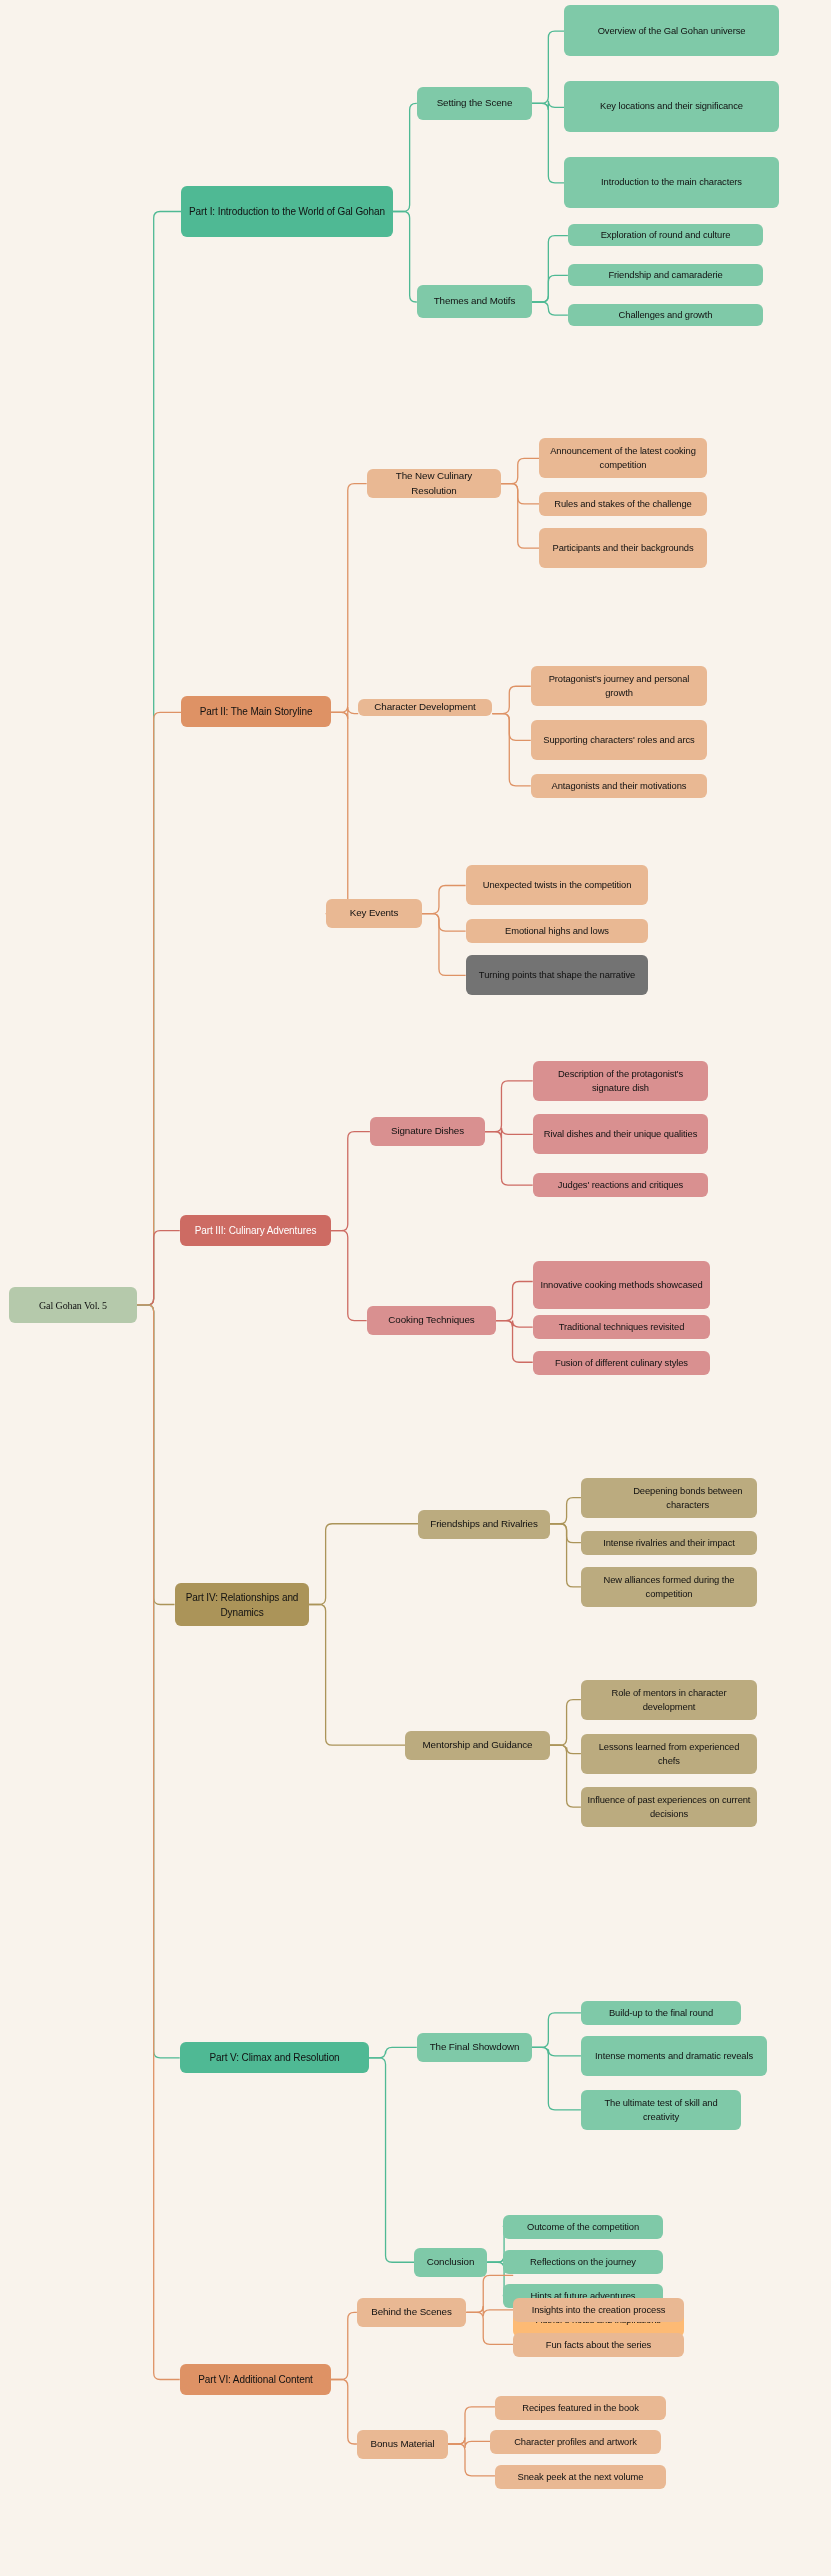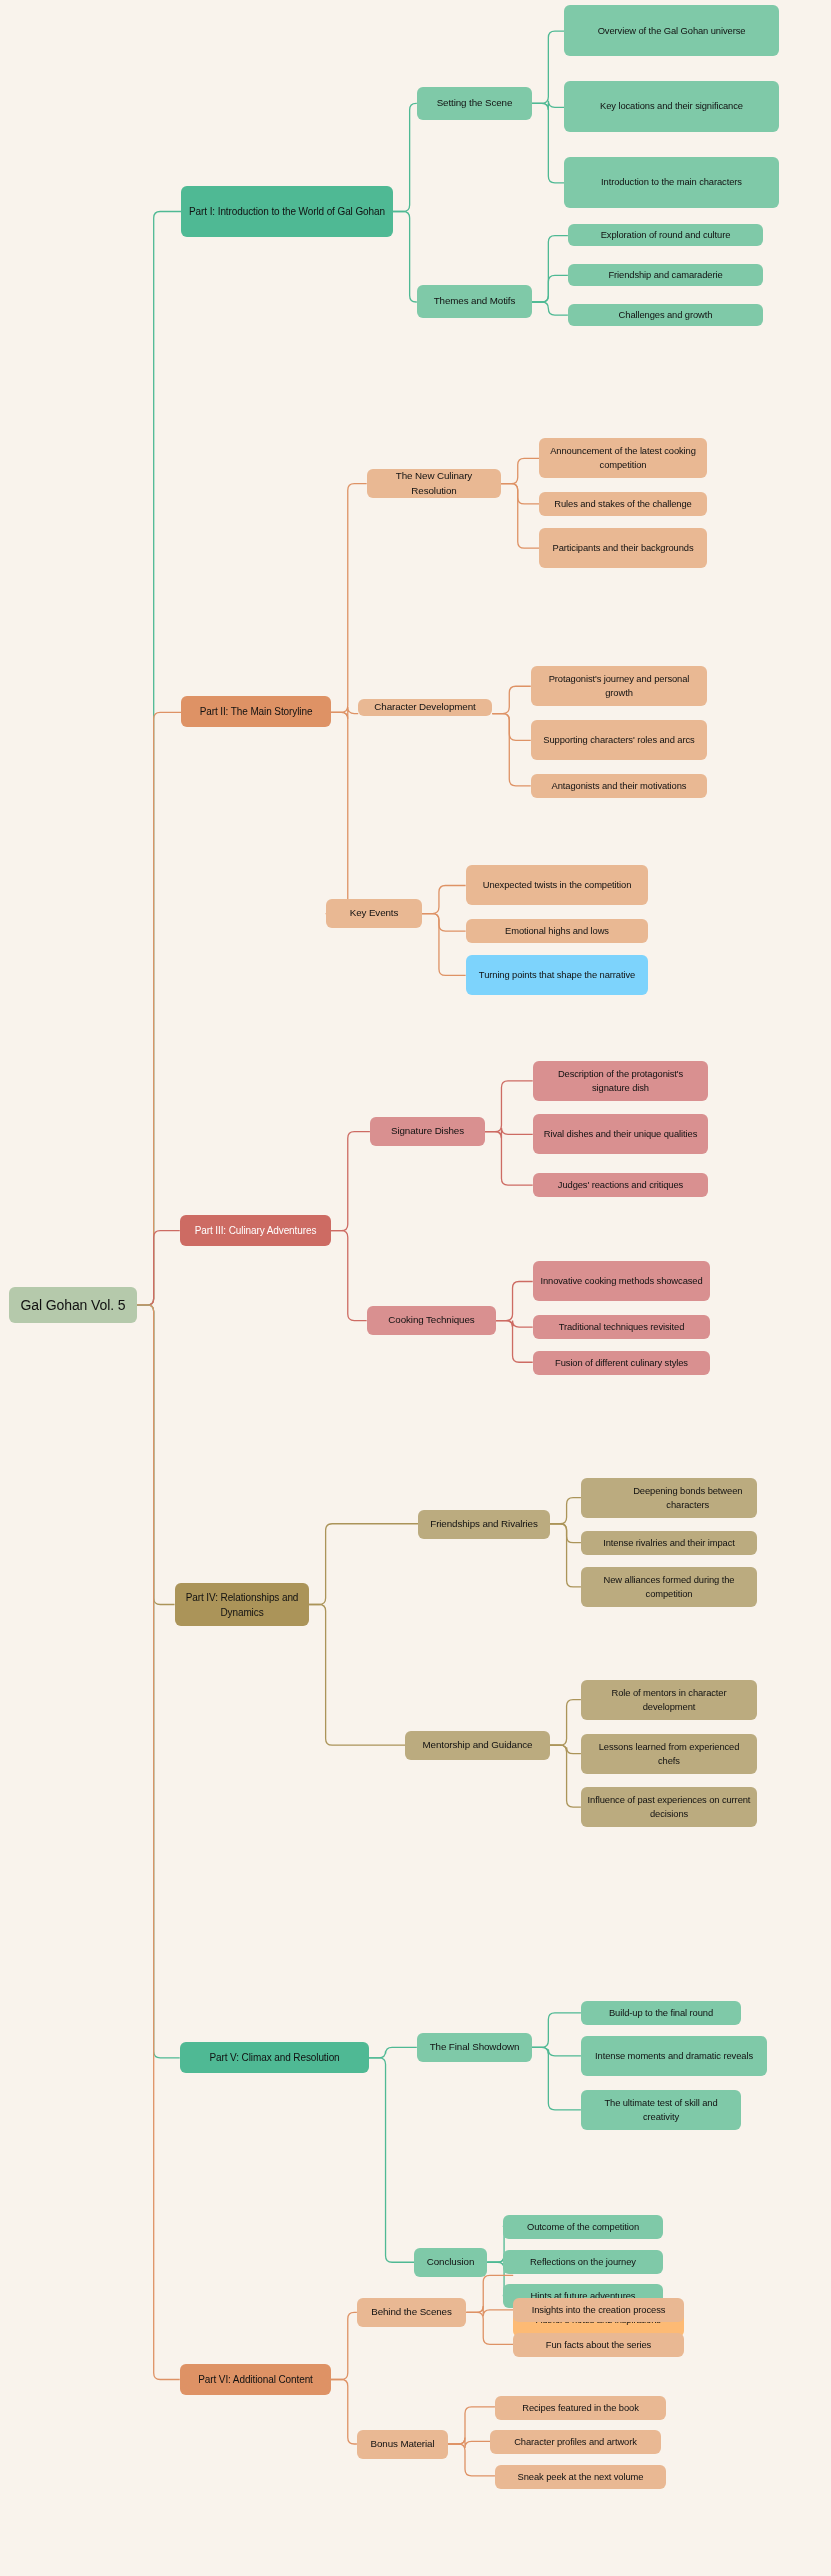--- a/index.html
+++ b/index.html
@@ -17,21 +17,21 @@
     box-sizing:border-box;
     display:flex;align-items:center;justify-content:center;
     text-align:center;
     border-radius:5.9px;
     color:#111111;
     font-size:9.8px;
     line-height:1.5;
     padding:2.6px 6.5px;
     letter-spacing:-0.1px;
   }
-  .node.root{font-size:14px;}
+  .node.root{font-size:10px;font-family:Liberation Serif, serif;}
   .node.l1{font-size:10px;}
   .node.l2{font-size:9.8px;}
   .node.l3{font-size:9.4px;}
   .white-text{color:#ffffff;}
 </style>
 </head>
 <body>
 
 <div id="canvas">
   <svg class="edges" id="edge-layer" viewBox="0 0 1276 3954">
@@ -154,42 +154,42 @@
       </div>
       <div class="node l2" style="left: 326px; top: 899px; width: 96px; height: 29px; background: rgb(233, 184, 147); align-items: center;">
         <span>Key Events</span>
       </div>
       <div class="node l3" style="left: 466px; top: 865px; width: 182px; height: 40px; background: rgb(233, 184, 147);">
         <span>Unexpected twists in the competition</span>
       </div>
       <div class="node l3" style="left: 466px; top: 919px; width: 182px; height: 23.5px; background: rgb(233, 184, 147);">
         <span>Emotional highs and lows</span>
       </div>
-      <div class="node l3" style="left: 466px; top: 955px; width: 182px; height: 40px; background: #7dd3fc;">
+      <div class="node l3" style="left: 466px; top: 955px; width: 182px; height: 40px; background: #737373;">
         <span>Turning points that shape the narrative</span>
       </div>
       <div class="node l1 white-text" style="left: 180px; top: 1215px; width: 151px; height: 31px; background: rgb(205, 107, 99);">
         <span>Part III: Culinary Adventures</span>
       </div>
       <div class="node l2" style="left: 370px; top: 1117px; width: 115px; height: 29px; background: rgb(217, 144, 144);">
         <span>Signature Dishes</span>
       </div>
       <div class="node l3" style="left: 533px; top: 1061px; width: 175px; height: 40px; background: rgb(217, 144, 144);">
         <span>Description of the protagonist's signature dish</span>
       </div>
       <div class="node l3" style="left: 533px; top: 1114px; width: 175px; height: 40px; background: rgb(217, 144, 144);">
         <span>Rival dishes and their unique qualities</span>
       </div>
       <div class="node l3" style="left: 533px; top: 1173px; width: 175px; height: 23.5px; background: rgb(217, 144, 144);">
         <span>Judges' reactions and critiques</span>
       </div>
       <div class="node l2" style="left: 367px; top: 1306px; width: 129px; height: 29px; background: rgb(217, 144, 144);">
         <span>Cooking Techniques</span>
       </div>
-      <div class="node l3" style="left: 533px; top: 1261px; width: 177px; height: 40px; background: rgb(217, 144, 144);">
+      <div class="node l3" style="left: 533px; top: 1261px; width: 177px; height: 48px; background: rgb(217, 144, 144);">
         <span>Innovative cooking methods showcased</span>
       </div>
       <div class="node l3" style="left: 533px; top: 1315px; width: 177px; height: 23.5px; background: rgb(217, 144, 144);">
         <span>Traditional techniques revisited</span>
       </div>
       <div class="node l3" style="left: 533px; top: 1351px; width: 177px; height: 23.5px; background: rgb(217, 144, 144);">
         <span>Fusion of different culinary styles</span>
       </div>
       <div class="node l1" style="left: 175px; top: 1583px; width: 134px; height: 43px; background: rgb(171, 148, 89);">
         <span>Part IV: Relationships and Dynamics</span>

